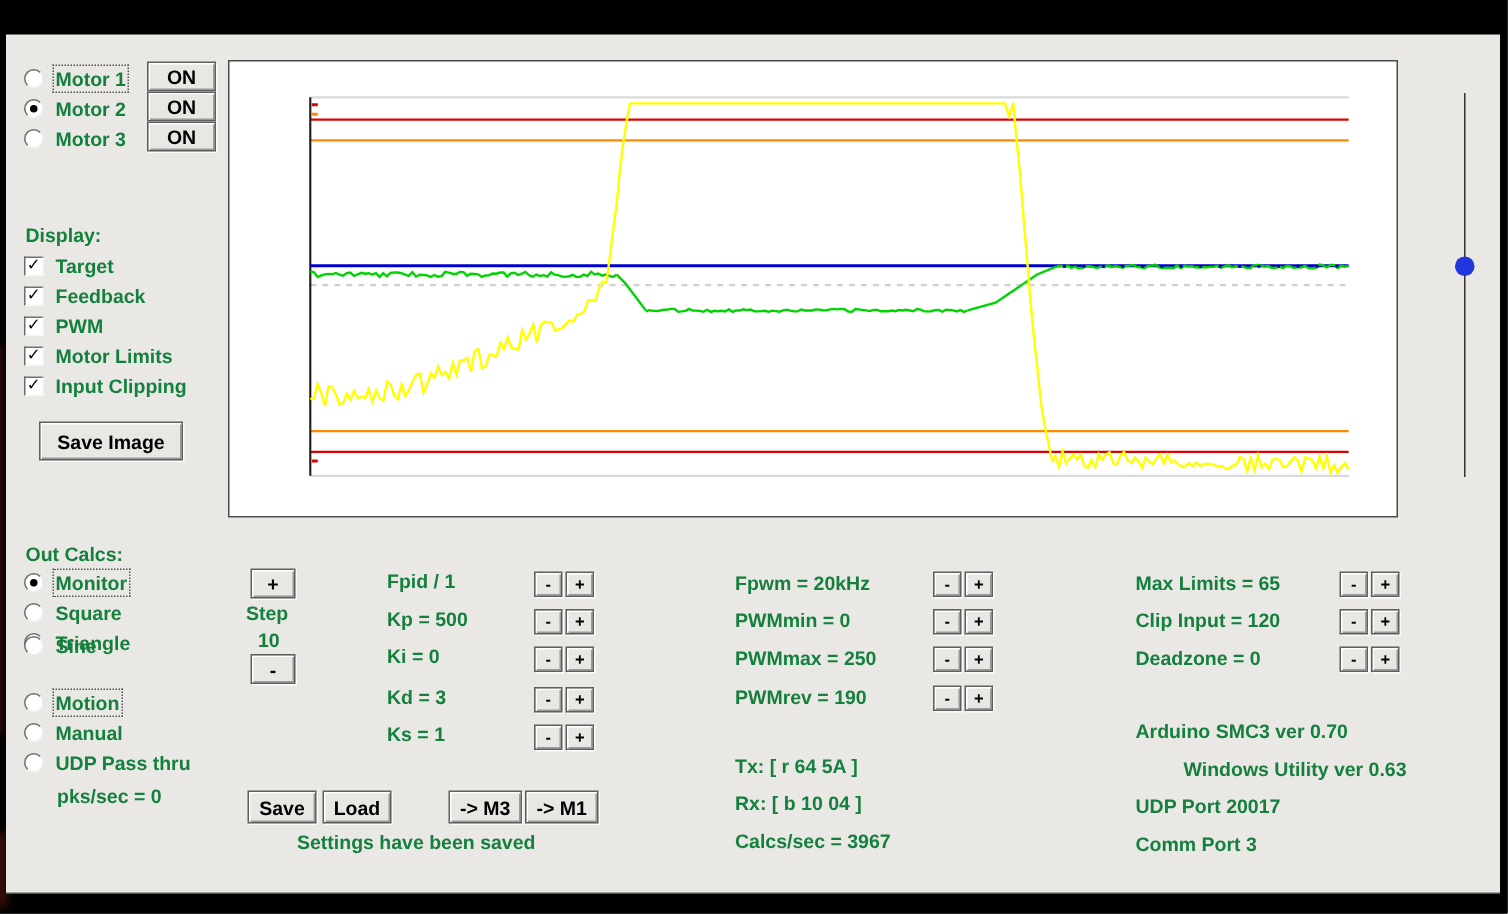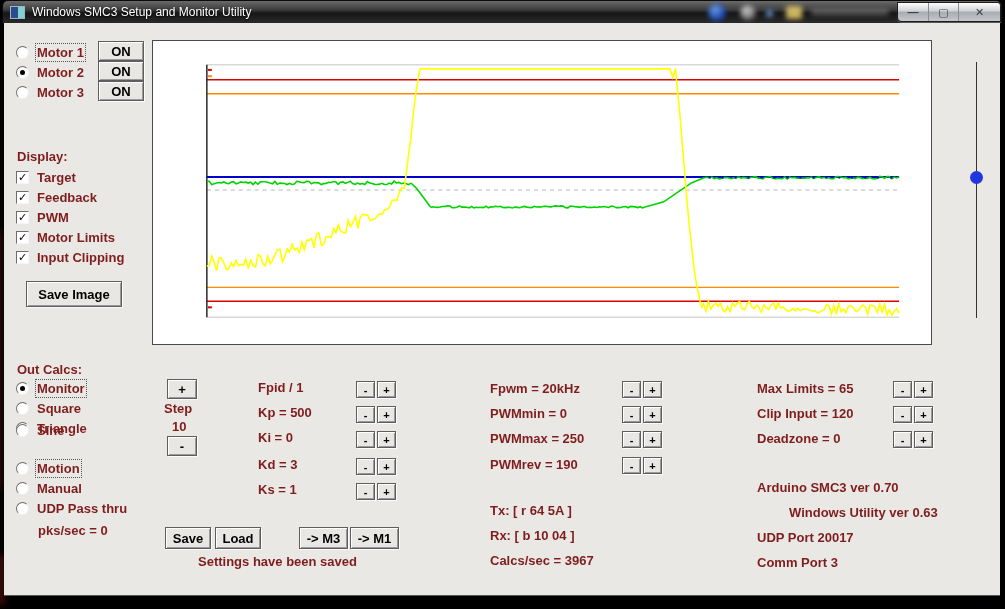--- a/index.html
+++ b/index.html
@@ -23,21 +23,21 @@
   #winbtns{position:absolute;left:894px;top:1px;height:20px;display:flex;
     border:1px solid #1c1c1c;border-radius:0 4px 0 5px;overflow:hidden;
     box-shadow:0 1px 1px rgba(255,255,255,.25);}
   .winbtn{height:100%;display:flex;align-items:center;justify-content:center;
     background:linear-gradient(#fdfdfd,#cfd2d6 45%,#a8abb0 50%,#c4c7cb);
     border-right:1px solid #8a8d91;color:#3b3f45;font-size:11px;font-weight:bold;cursor:default;}
   .winbtn:last-child{border-right:none;}
   #client{position:absolute;left:2px;top:23px;width:996px;height:573px;background:#e9e8e5;
     border-bottom:1px solid #555;}
   
-  .lbl{position:absolute;font-size:13px;font-weight:bold;color:#7f1d1d;white-space:nowrap;}
+  .lbl{position:absolute;font-size:13px;font-weight:bold;color:#15803d;white-space:nowrap;}
   .btn3d{position:absolute;display:flex;align-items:center;justify-content:center;
     background:#e8e7e4;border:1px solid #5e5e5e;
     box-shadow:inset 1px 1px 0 #fff,inset -1px -1px 0 #9a9a9a,1px 1px 0 #fcfcfc;
     font-size:13px;font-weight:bold;color:#000;cursor:default;}
   .btn3d.small{font-size:11px;}
   .row{position:absolute;display:flex;align-items:center;gap:8px;height:16px;}
   .chk{width:13px;height:13px;background:#fff;border:1px solid;
     border-color:#6d6d6d #f6f6f6 #f6f6f6 #6d6d6d;display:flex;align-items:center;justify-content:center;
     font-size:11px;font-weight:bold;line-height:10px;color:#000;}
   .radio{width:13px;height:13px;border-radius:50%;background:#fff;border:1px solid;
@@ -57,45 +57,20 @@
 </style>
 </head>
 <body>
 <div id="stage">
 
   <div class="desk-glow" style="left:-4px;top:230px;width:6px;height:260px;background:#5a1410;"></div>
   <div class="desk-glow" style="left:-3px;top:555px;width:8px;height:50px;background:#6b1a12;"></div>
 
   <div id="win">
 
-    <div id="titlebar">
-      <div id="title-icon">
-        <div class="ic-a"></div>
-          <div class="ic-b"></div>
-      </div>
-      <div id="title-text">Windows SMC3 Setup and Monitor Utility</div>
-
-      <div class="tb-blur" style="left:705px;top:3px;width:18px;height:17px;border-radius:50%;background:radial-gradient(circle at 40% 35%,#7fb3ff,#1d4fd0 60%,#0a1f66);"></div>
-      <div class="tb-blur" style="left:737px;top:4px;width:16px;height:15px;border-radius:50%;background:radial-gradient(circle at 40% 35%,#e8e8e8,#8a8a8a 60%,#4a4a4a);"></div>
-      <div class="tb-blur" style="left:763px;top:9px;width:7px;height:7px;border-radius:50%;background:#6fa8e8;"></div>
-      <div class="tb-blur" style="left:783px;top:5px;width:16px;height:13px;border-radius:2px;background:#e8cf6a;"></div>
-      <div class="tb-blur" style="left:808px;top:8px;width:78px;height:6px;border-radius:3px;background:#9a9a9a;opacity:.5;"></div>
-
-      <div id="winbtns">
-        <div class="winbtn" style="width:31px;">
-            <span>—</span>
-          </div>
-        <div class="winbtn" style="width:30px;">
-            <span>▢</span>
-          </div>
-        <div class="winbtn" style="width:41px;">
-            <span>✕</span>
-          </div>
-      </div>
-    </div>
 
     <div id="client">
 
       <div class="row" style="left:12px;top:21px;">
         <span class="radio"></span>
         <span class="lbl focusbox" style="position:static;">Motor 1</span>
       </div>
       <div class="row" style="left:12px;top:41px;">
         <span class="radio sel"></span>
         <span class="lbl" style="position:static;">Motor 2</span>

